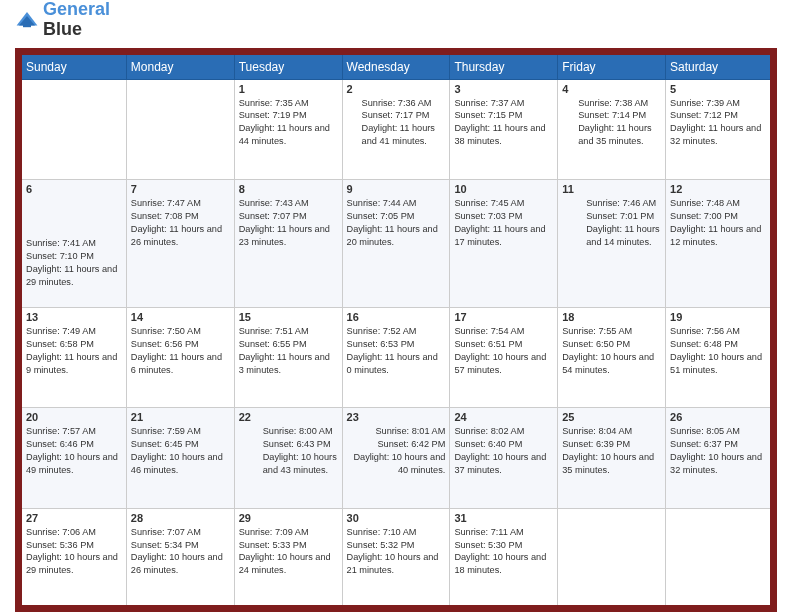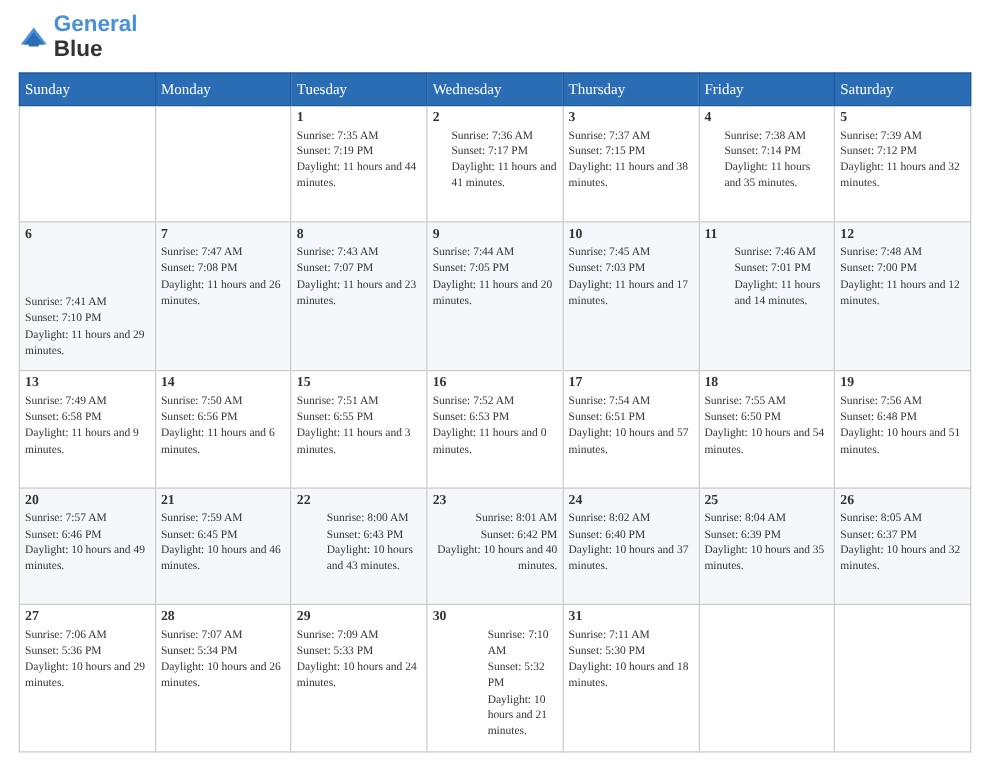--- a/index.html
+++ b/index.html
@@ -6,21 +6,21 @@
     body {
       width: 792px;
       height: 612px;
       font-family: Arial, sans-serif;
       background: #fff;
       overflow: hidden;
     }
     .page {
       width: 792px;
       height: 612px;
-      padding: 10px 15px;
+      padding: 0 15px;
       display: flex;
       flex-direction: column;
     }
     .header {
       display: flex;
       justify-content: space-between;
       align-items: flex-start;
       margin-bottom: 8px;
     }
     .logo {
@@ -47,25 +47,24 @@
       font-weight: 300;
       color: #333;
       line-height: 1.1;
     }
     .location {
       font-size: 14px;
       color: #555;
     }
     .calendar {
       flex: 1;
-      border: 1px solid #7f1d1d;
+      border: 7px solid #7f1d1d;
       border-collapse: collapse;
       width: 100%;
       table-layout: fixed;
-      font-family: Liberation Serif, serif;
     }
     .calendar th {
       background: #2a6db5;
       color: #fff;
       font-size: 12px;
       padding: 5px 4px;
       text-align: left;
       border: 1px solid #1e5a9a;
       font-weight: normal;
     }
@@ -310,21 +309,21 @@
 Daylight: 10 hours and 26 minutes.</div>
           </td>
           <td>
             <span class="day-num">29</span>
             <div class="day-info" style="white-space: pre-line;">Sunrise: 7:09 AM
 Sunset: 5:33 PM
 Daylight: 10 hours and 24 minutes.</div>
           </td>
           <td>
             <span class="day-num">30</span>
-            <div class="day-info" style="white-space: pre-line; margin-left: 44px;">Sunrise: 7:10 AM
+            <div class="day-info" style="white-space: pre-line;">Sunrise: 7:10 AM
 Sunset: 5:32 PM
 Daylight: 10 hours and 21 minutes.</div>
           </td>
           <td>
             <span class="day-num">31</span>
             <div class="day-info" style="white-space: pre-line;">Sunrise: 7:11 AM
 Sunset: 5:30 PM
 Daylight: 10 hours and 18 minutes.</div>
           </td>
           <td></td>

